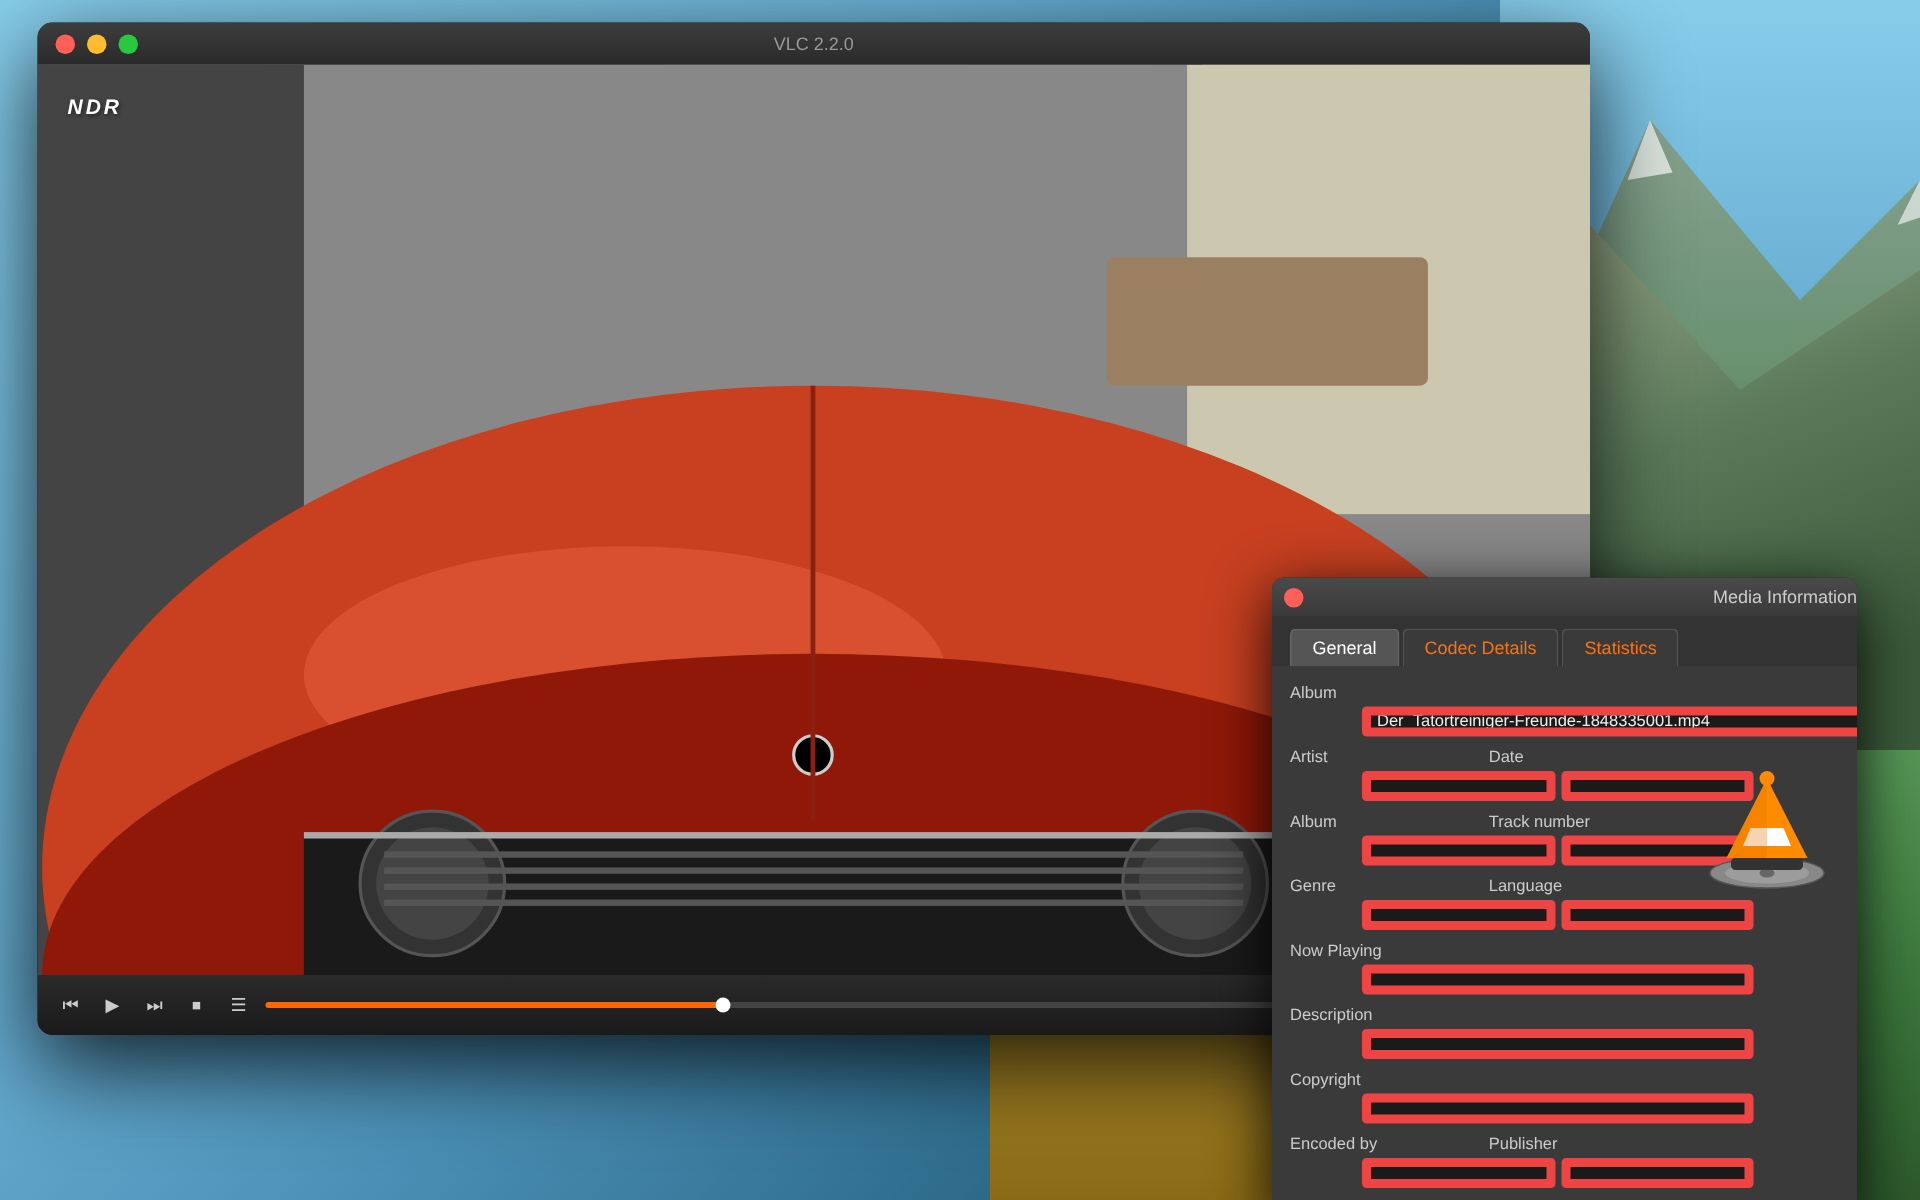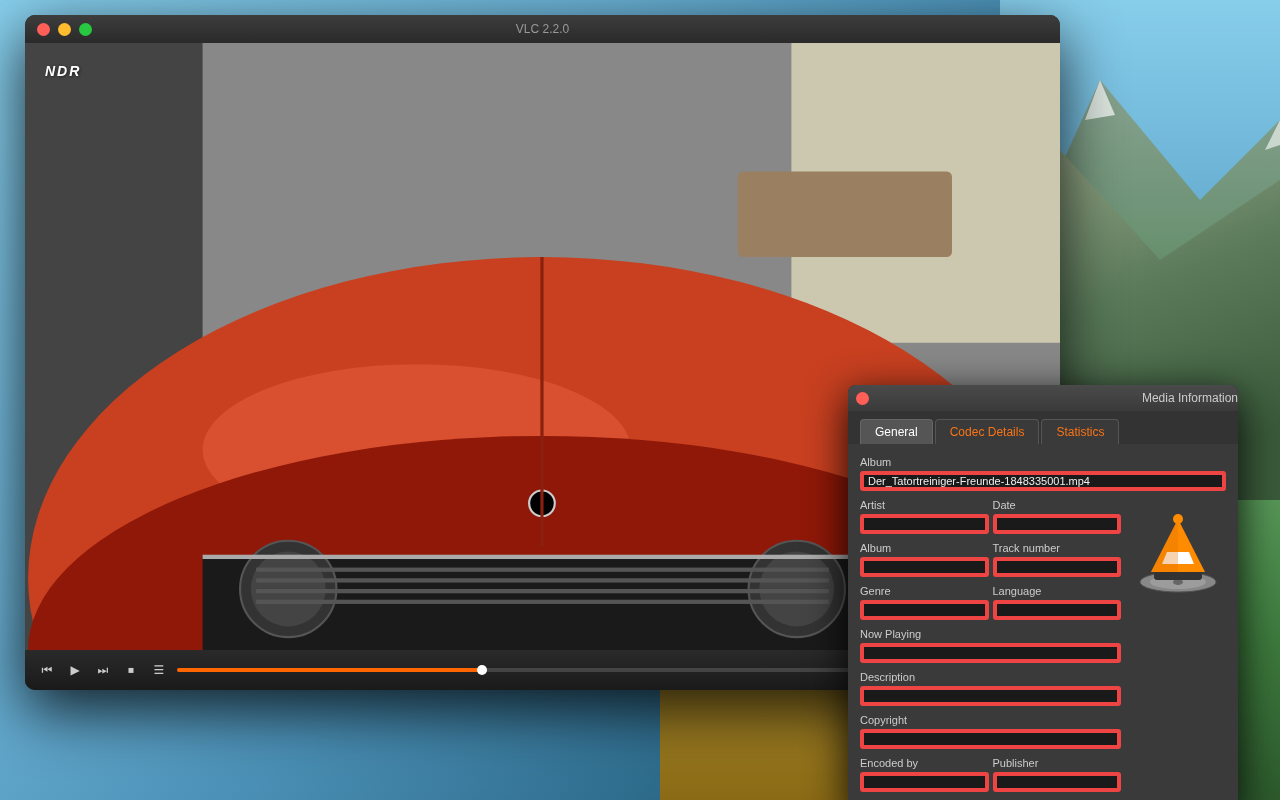--- a/index.html
+++ b/index.html
@@ -280,25 +280,26 @@
       color: #ccc;
       font-size: 11px;
       margin-bottom: 3px;
       display: block;
     }
 
     .field-input {
       width: 100%;
       height: 20px;
       background: #1a1a1a;
-      border: 4px solid #ef4444;
+      border: 6px solid #ef4444;
       border-radius: 3px;
       color: #eee;
       font-size: 11px;
       padding: 0 4px;
+      margin-left: 48px;
     }
 
     .two-col {
       display: grid;
       grid-template-columns: 1fr 1fr;
       gap: 4px;
     }
 
     .panel-body {
       display: flex;

